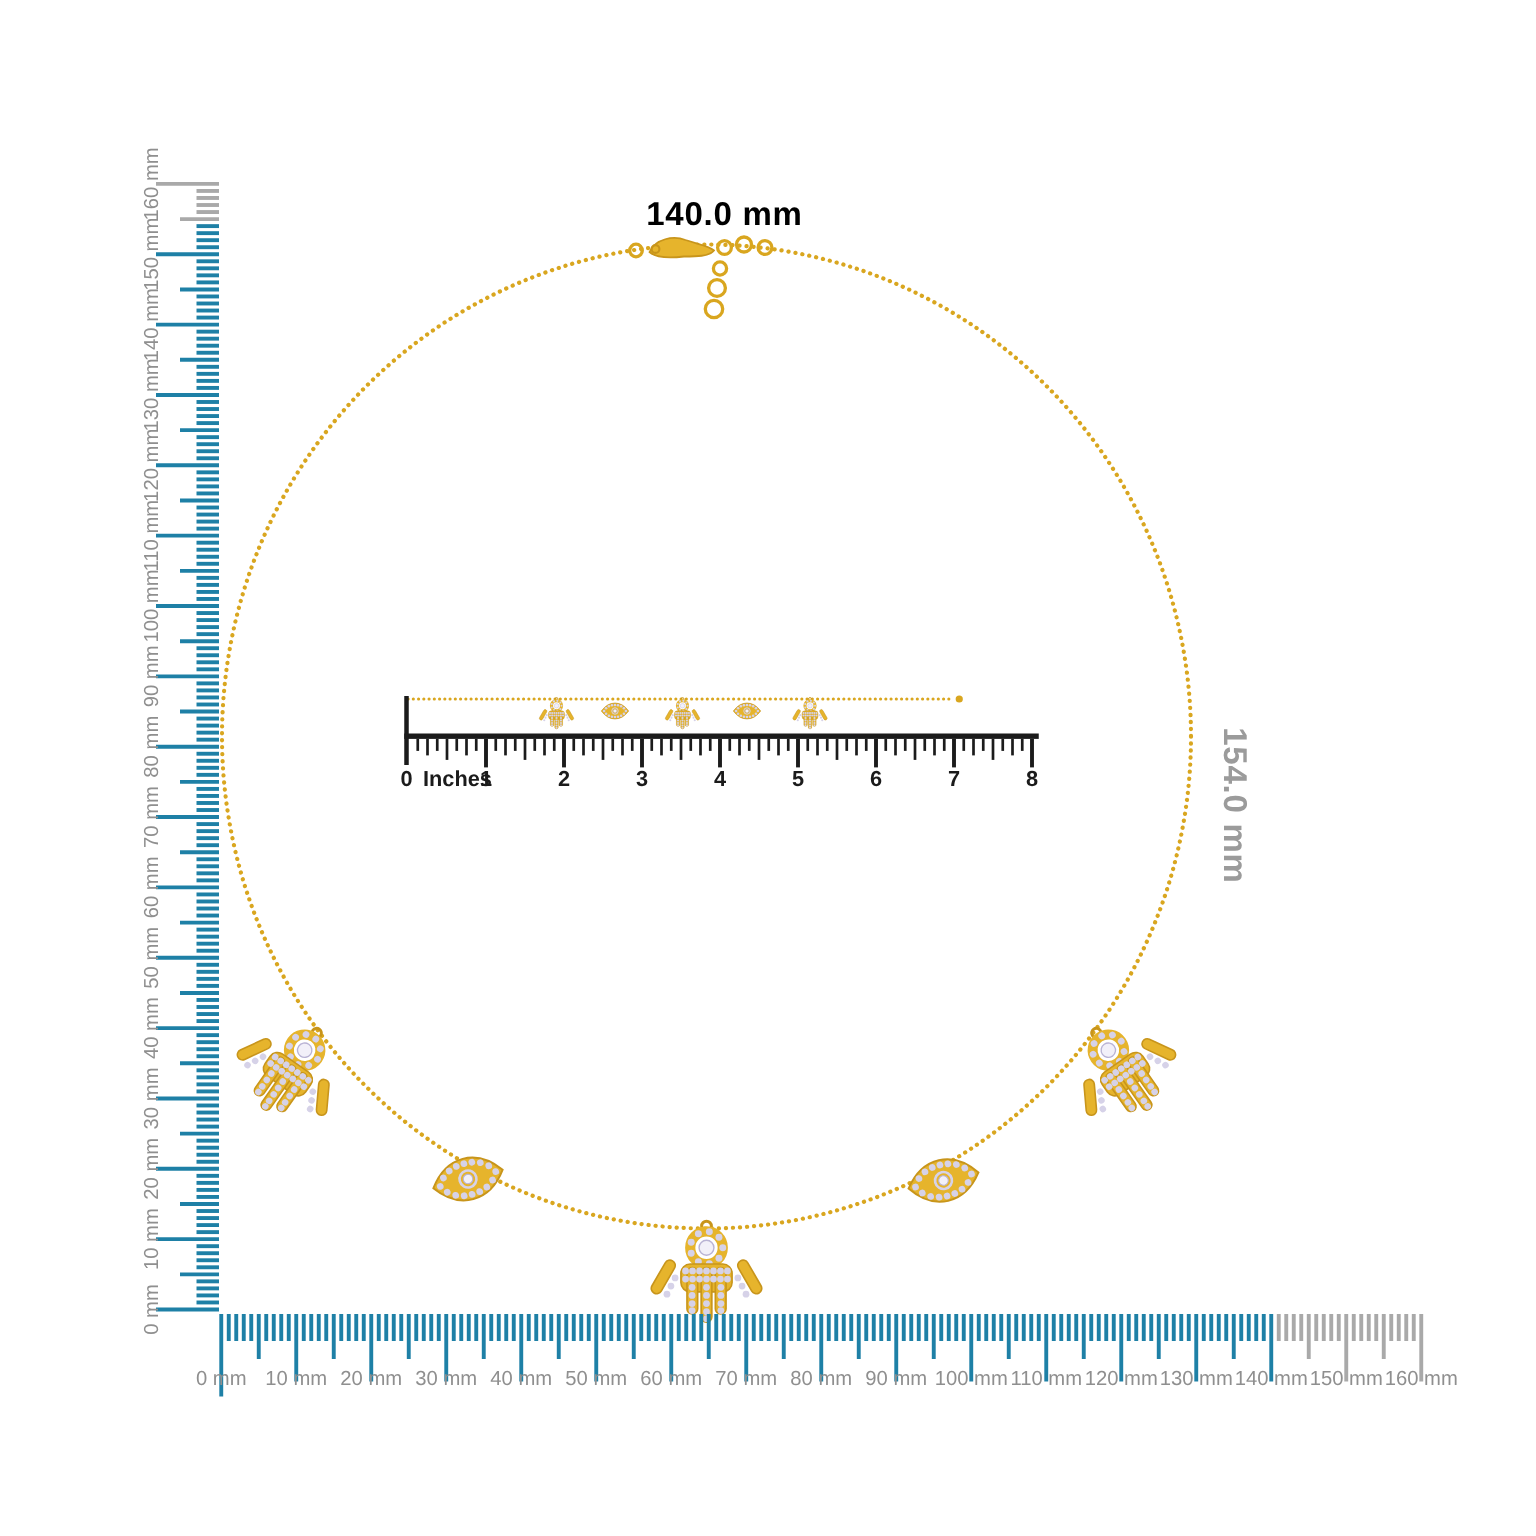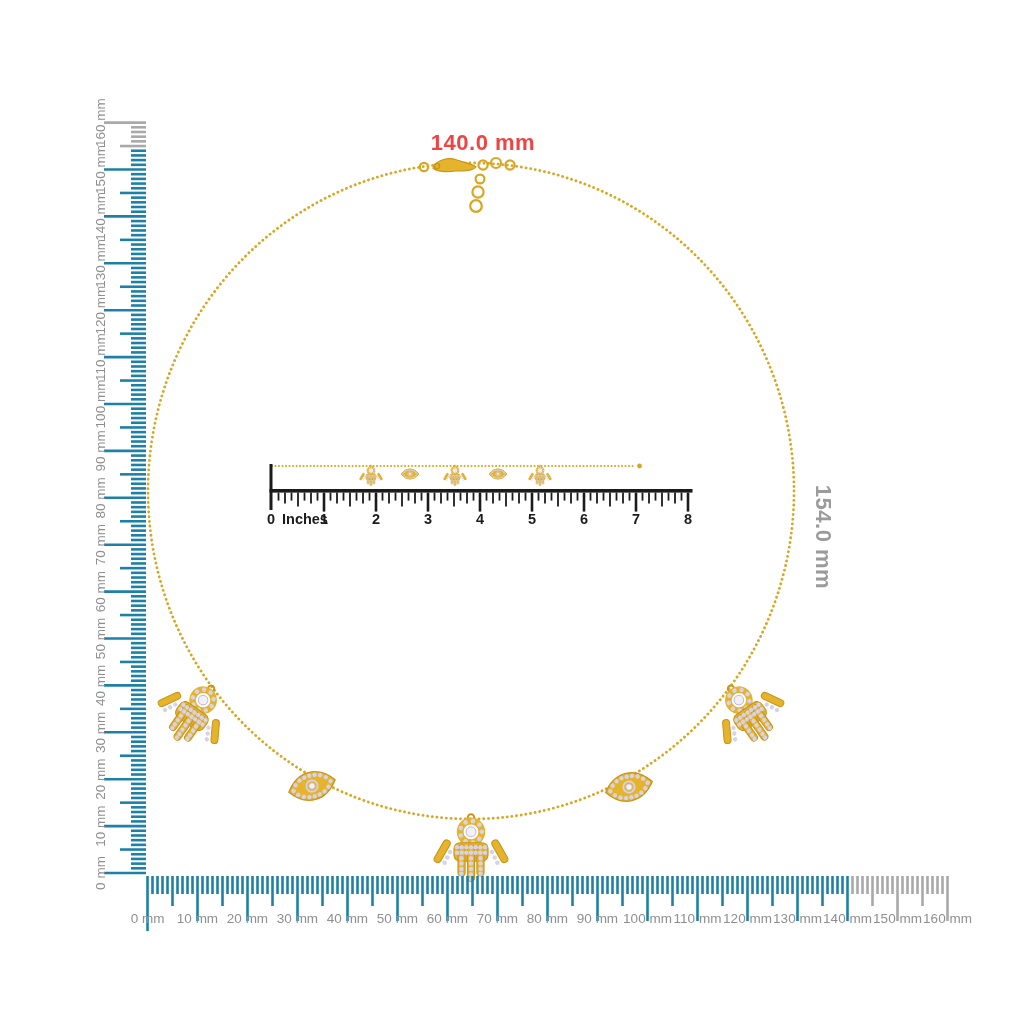--- a/index.html
+++ b/index.html
@@ -553,15 +553,15 @@
         <text x="324" y="524" text-anchor="middle" class="ilabel">1</text>
         <text x="376" y="524" text-anchor="middle" class="ilabel">2</text>
         <text x="428" y="524" text-anchor="middle" class="ilabel">3</text>
         <text x="480" y="524" text-anchor="middle" class="ilabel">4</text>
         <text x="532" y="524" text-anchor="middle" class="ilabel">5</text>
         <text x="584" y="524" text-anchor="middle" class="ilabel">6</text>
         <text x="636" y="524" text-anchor="middle" class="ilabel">7</text>
         <text x="688" y="524" text-anchor="middle" class="ilabel">8</text>
       </g>
   </svg>
-  <div class="dim dim-w" style="color: #ef4444;">140.0 mm</div>
+  <div class="dim dim-w" style="color: #000000;">140.0 mm</div>
   <div class="dim dim-h" style="color: rgb(155, 155, 155);">154.0 mm</div>
 </div>
 
 </body></html>

